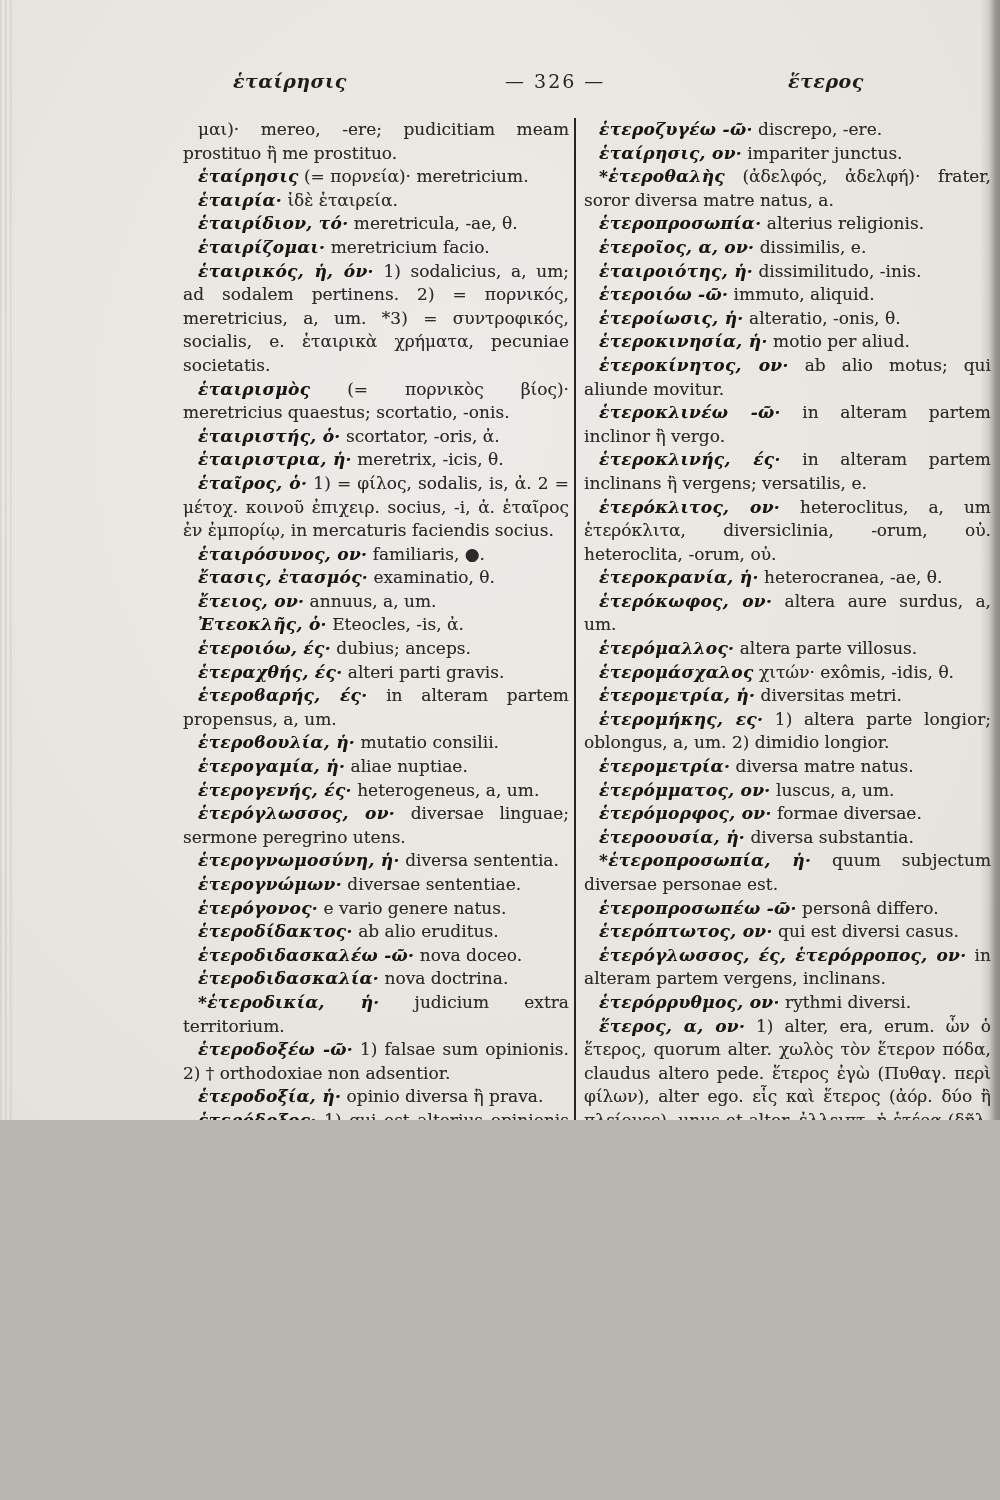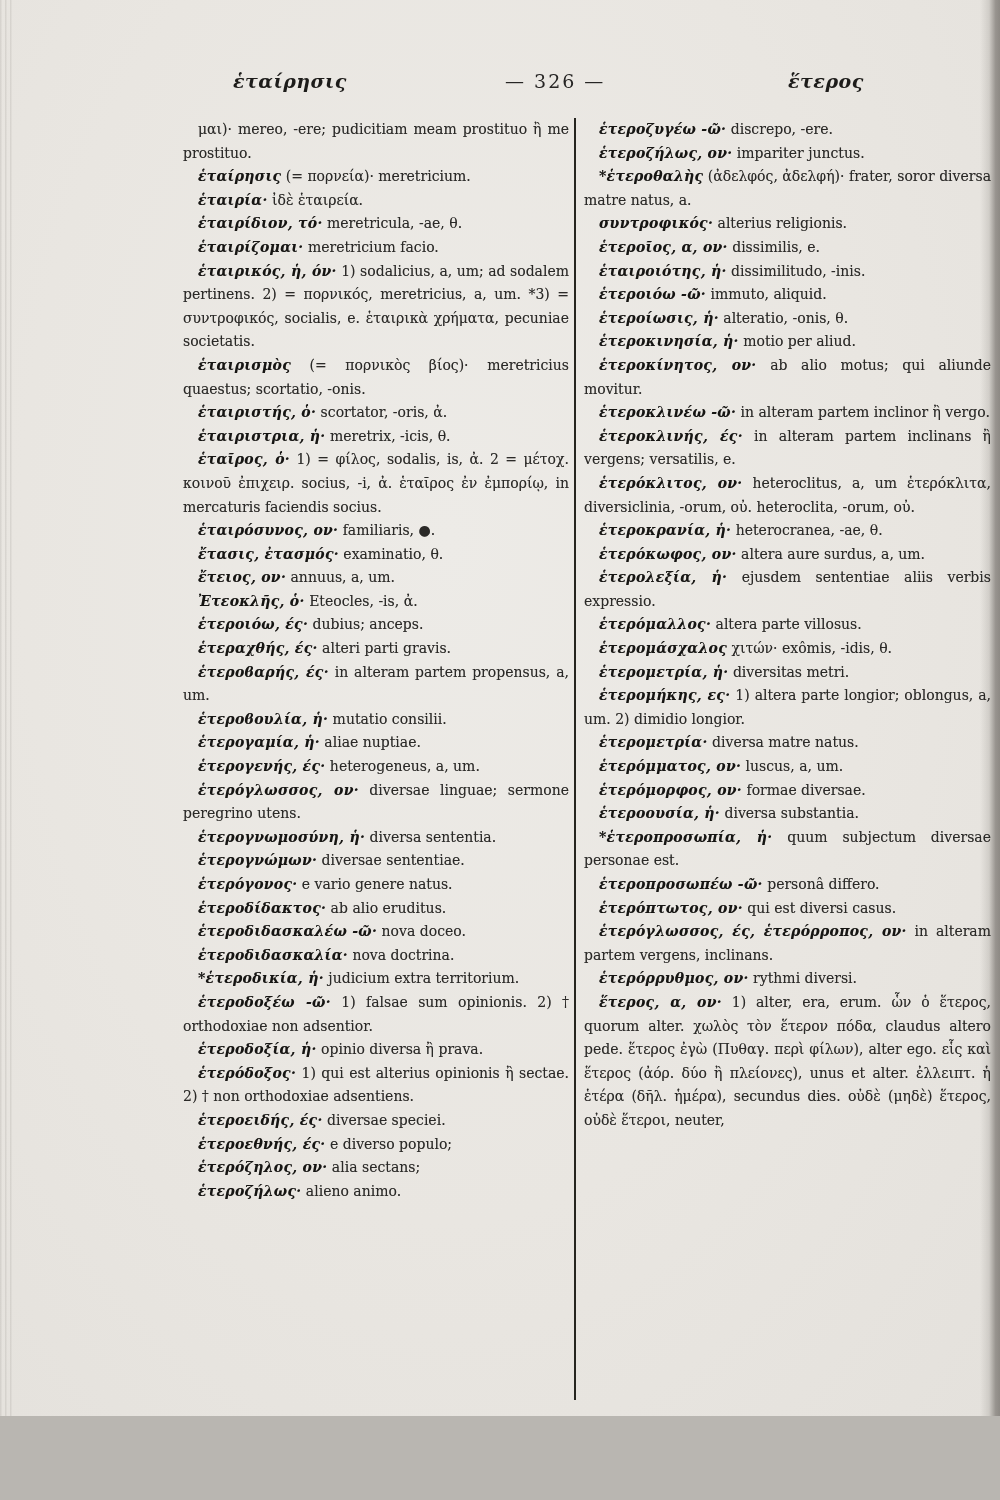--- a/index.html
+++ b/index.html
@@ -2,21 +2,21 @@
 <html lang="el"><head>
 <meta charset="utf-8">
 <style>
   html,body{margin:0;padding:0;}
   body{
     width:1000px;height:1500px;overflow:hidden;
     background:#b9b6b1;
     font-family:"DejaVu Serif", serif;
   }
   .page{
-    position:relative;width:1000px;height:1416px;overflow:hidden;
+    position:relative;width:1000px;height:1120px;overflow:hidden;
     background:radial-gradient(ellipse at 45% 38%, #edebe7 0%, #e9e6e1 55%, #e4e1dc 100%);
     color:#2b2a28;
   }
   .edge-left{
     position:absolute;left:0;top:0;width:14px;height:1500px;
     background:repeating-linear-gradient(90deg,
       rgba(140,136,130,0.18) 0px, rgba(140,136,130,0.18) 1px,
       rgba(0,0,0,0) 2px, rgba(0,0,0,0) 5px);
   }
   .edge-right{
@@ -27,21 +27,21 @@
   .page-header{position:absolute;top:70px;left:0;width:1000px;height:30px;font-size:19px;}
   .page-header .hdr-gr{font-style:italic;font-weight:bold;color:#1d1c1a;letter-spacing:0.5px;}
   .hdr-left{position:absolute;left:233px;top:0;}
   .hdr-num{position:absolute;left:505px;top:0;letter-spacing:2px;color:#262524;}
   .hdr-right{position:absolute;left:788px;top:0;}
   .textblock{
     position:absolute;left:183px;top:118px;width:808px;height:1290px;
     display:flex;
   }
   .col{
-    font-size:14px;line-height:23.6px;overflow:hidden;height:1282px;
+    font-size:17px;line-height:23.6px;overflow:hidden;height:1282px;
     text-rendering:optimizeLegibility;
     text-shadow:0 0 0.5px rgba(40,38,35,0.4);
   }
   .col-left{width:386px;}
   .col-right{flex:1;}
   .divider{
     width:2px;height:1282px;background:#26251f;
     margin:0 8px 0 5px;
   }
   .entry{margin:0;padding:0;text-indent:15px;text-align:justify;}
@@ -94,35 +94,34 @@
         <p class="entry"><span class="hw">ἑτεροδοξία, ἡ·</span> opinio diversa ἢ prava.</p>
         <p class="entry"><span class="hw">ἑτερόδοξος·</span> 1) qui est alterius opinionis ἢ sectae. 2) † non orthodoxiae adsentiens.</p>
         <p class="entry"><span class="hw">ἑτεροειδής, ές·</span> diversae speciei.</p>
         <p class="entry"><span class="hw">ἑτεροεθνής, ές·</span> e diverso populo;</p>
         <p class="entry"><span class="hw">ἑτερόζηλος, ον·</span> alia sectans;</p>
         <p class="entry"><span class="hw">ἑτεροζήλως·</span> alieno animo.</p>
       </div>
     <div class="divider"></div>
     <div class="col col-right">
         <p class="entry"><span class="hw">ἑτεροζυγέω -ῶ·</span> discrepo, -ere.</p>
-        <p class="entry"><span class="hw">ἑτεροζήλως, ον·</span> impariter junctus.</p>
+        <p class="entry"><span class="hw">ἑταίρησις, ον·</span> impariter junctus.</p>
         <p class="entry"><span class="hw">*ἑτεροθαλὴς</span> (ἀδελφός, ἀδελφή)· frater, soror diversa matre natus, a.</p>
-        <p class="entry"><span class="hw">συντροφικός·</span> alterius religionis.</p>
+        <p class="entry"><span class="hw">ἑτεροπροσωπία·</span> alterius religionis.</p>
         <p class="entry"><span class="hw">ἑτεροῖος, α, ον·</span> dissimilis, e.</p>
         <p class="entry"><span class="hw">ἑταιροιότης, ἡ·</span> dissimilitudo, -inis.</p>
         <p class="entry"><span class="hw">ἑτεροιόω -ῶ·</span> immuto, aliquid.</p>
         <p class="entry"><span class="hw">ἑτεροίωσις, ἡ·</span> alteratio, -onis, θ.</p>
         <p class="entry"><span class="hw">ἑτεροκινησία, ἡ·</span> motio per aliud.</p>
         <p class="entry"><span class="hw">ἑτεροκίνητος, ον·</span> ab alio motus; qui aliunde movitur.</p>
         <p class="entry"><span class="hw">ἑτεροκλινέω -ῶ·</span> in alteram partem inclinor ἢ vergo.</p>
         <p class="entry"><span class="hw">ἑτεροκλινής, ές·</span> in alteram partem inclinans ἢ vergens; versatilis, e.</p>
         <p class="entry"><span class="hw">ἑτερόκλιτος, ον·</span> heteroclitus, a, um ἑτερόκλιτα, diversiclinia, -orum, οὐ. heteroclita, -orum, οὐ.</p>
         <p class="entry"><span class="hw">ἑτεροκρανία, ἡ·</span> heterocranea, -ae, θ.</p>
         <p class="entry"><span class="hw">ἑτερόκωφος, ον·</span> altera aure surdus, a, um.</p>
-        <p class="entry"><span class="hw">ἑτερολεξία, ἡ·</span> ejusdem sententiae aliis verbis expressio.</p>
         <p class="entry"><span class="hw">ἑτερόμαλλος·</span> altera parte villosus.</p>
         <p class="entry"><span class="hw">ἑτερομάσχαλος</span> χιτών· exômis, -idis, θ.</p>
         <p class="entry"><span class="hw">ἑτερομετρία, ἡ·</span> diversitas metri.</p>
         <p class="entry"><span class="hw">ἑτερομήκης, ες·</span> 1) altera parte longior; oblongus, a, um. 2) dimidio longior.</p>
         <p class="entry"><span class="hw">ἑτερομετρία·</span> diversa matre natus.</p>
         <p class="entry"><span class="hw">ἑτερόμματος, ον·</span> luscus, a, um.</p>
         <p class="entry"><span class="hw">ἑτερόμορφος, ον·</span> formae diversae.</p>
         <p class="entry"><span class="hw">ἑτεροουσία, ἡ·</span> diversa substantia.</p>
         <p class="entry"><span class="hw">*ἑτεροπροσωπία, ἡ·</span> quum subjectum diversae personae est.</p>
         <p class="entry"><span class="hw">ἑτεροπροσωπέω -ῶ·</span> personâ differo.</p>

